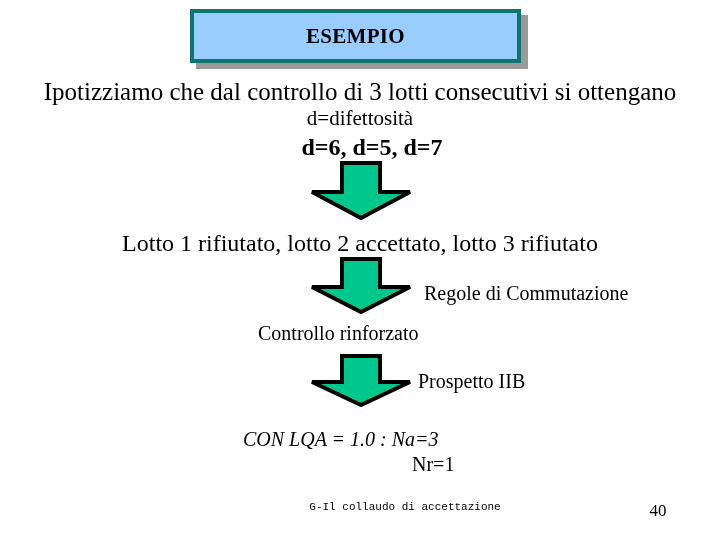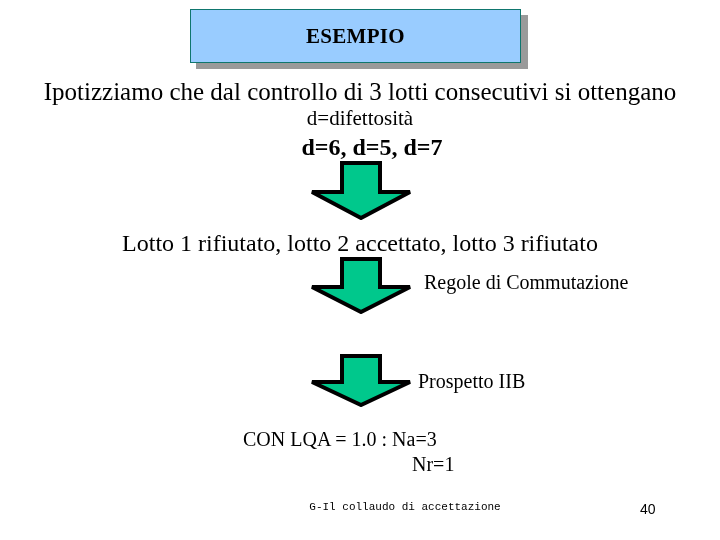--- a/index.html
+++ b/index.html
@@ -35,21 +35,21 @@
     height: 54px;
     background: #9a9a9a;
   }
   .title-box {
     position: absolute;
     left: 190px;
     top: 9px;
     width: 331px;
     height: 54px;
     background: #99ccff;
-    border: 1px solid #0f766e;
+    border: 4px solid #0f766e;
     box-sizing: border-box;
     display: flex;
     align-items: center;
     justify-content: center;
   }
   .title-text {
     font-family: "Liberation Serif", "DejaVu Serif", serif;
     font-size: 21px;
     font-weight: bold;
     color: #000000;
@@ -68,24 +68,24 @@
     left: 0;
     width: 720px;
     text-align: center;
   }
 
   .line-intro   { top: 78px;  font-size: 25px; }
   .line-def     { top: 106px; font-size: 21px; text-align: center; }
   .line-values  { top: 134px; font-size: 24px; font-weight: bold; padding-left: 12px; }
   .line-lotti   { top: 230px; font-size: 24px; }
 
-  .line-regole  { left: 424px; top: 271px; font-size: 20px; }
+  .line-regole  { left: 424px; top: 282px; font-size: 20px; }
   .line-rinf    { left: 258px; top: 322px; font-size: 20px; }
   .line-prosp   { left: 418px; top: 370px; font-size: 20px; }
-  .line-lqa     { left: 243px; top: 428px; font-size: 20px; }
+  .line-lqa     { left: 243px; top: 428px; font-size: 20px; font-style: italic; }
   .line-nr      { left: 412px; top: 453px; font-size: 20px; }
 
   
   .arrow {
     position: absolute;
   }
   .arrow svg { display: block; }
 
   .arrow-1 { left: 309px; top: 161px;  width: 104px; height: 59px; }
   .arrow-2 { left: 309px; top: 257px;  width: 104px; height: 57px; }
@@ -102,23 +102,23 @@
     font-size: 11px;
     color: #000000;
     white-space: nowrap;
     padding-left: 45px;
   }
   .footer-page {
     position: absolute;
     left: 640px;
     top: 501px;
     width: 36px;
-    text-align: left;
-    font-family: Liberation Sans, sans-serif;
-    font-size: 14px;
+    text-align: center;
+    font-family: Liberation Serif, serif;
+    font-size: 17px;
     color: #000000;
   }
 </style>
 </head>
 <body>
 
 <div class="slide">
 
   <div class="title-shadow"></div>
   <div class="title-box">
@@ -140,20 +140,21 @@
   <div class="ln center-line line-lotti">Lotto 1 rifiutato, lotto 2 accettato, lotto 3 rifiutato</div>
 
   <div class="arrow arrow-2">
     <svg viewBox="0 0 104 57" width="104" height="57" xmlns="http://www.w3.org/2000/svg">
       <polygon points="33,2 71,2 71,30 101,30 52,55 3,30 33,30" fill="#00c88c" stroke="#000000" stroke-width="4" stroke-linejoin="miter"></polygon>
     </svg>
   </div>
 
   <div class="ln line-regole">Regole di Commutazione</div>
 
+  <div class="ln line-rinf">Controllo rinforzato</div>
 
   <div class="arrow arrow-3">
     <svg viewBox="0 0 104 53" width="104" height="53" xmlns="http://www.w3.org/2000/svg">
       <polygon points="33,2 71,2 71,28 101,28 52,51 3,28 33,28" fill="#00c88c" stroke="#000000" stroke-width="4" stroke-linejoin="miter"></polygon>
     </svg>
   </div>
 
   <div class="ln line-prosp">Prospetto IIB</div>
 
   <div class="ln line-lqa">CON LQA = 1.0 : Na=3</div>

